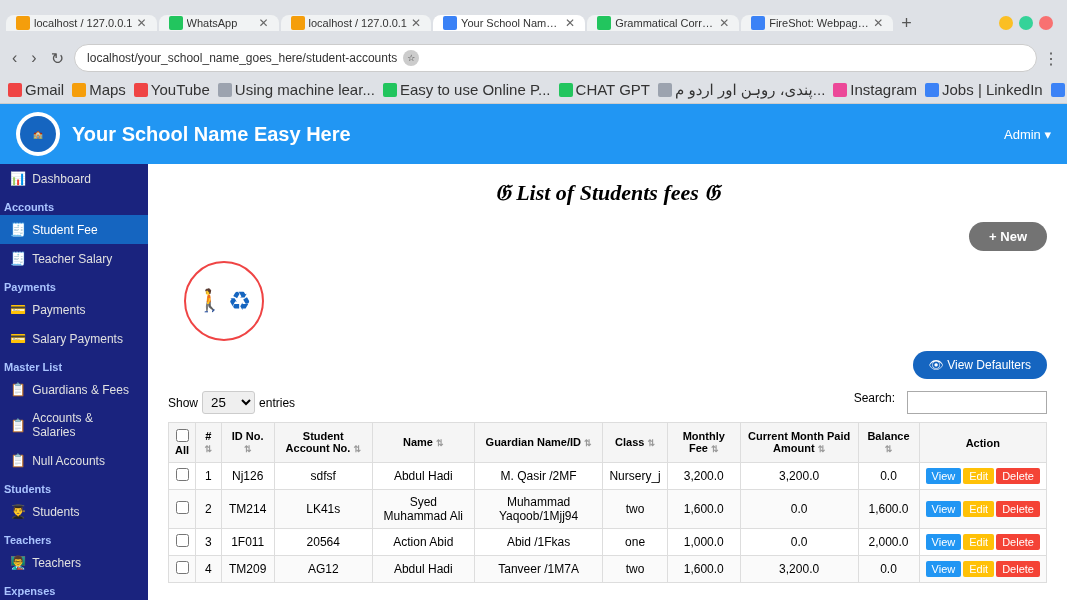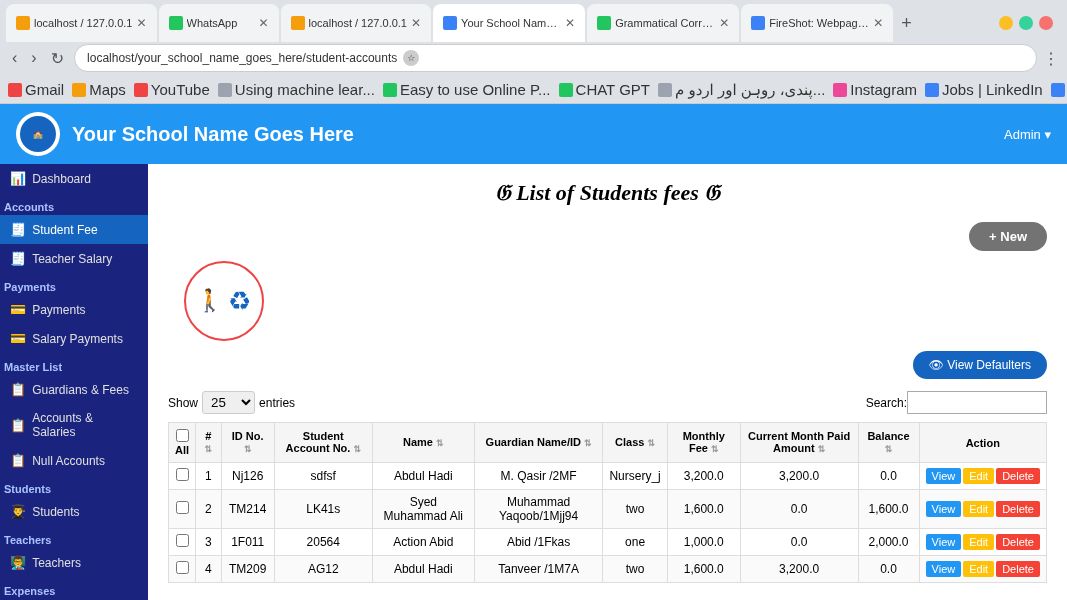--- a/index.html
+++ b/index.html
@@ -1,21 +1,21 @@
 <!DOCTYPE html>
 <html><head>
   <meta charset="utf-8">
   <style>
     * { box-sizing: border-box; margin: 0; padding: 0; }
     body { font-family: Arial, sans-serif; font-size: 13px; background: #f0f0f0; overflow: hidden; }
 
     
     .browser-chrome { background: #dee1e6; width: 1067px; }
     .tab-bar { display: flex; align-items: center; padding: 6px 6px 0; background: #dee1e6; height: 40px; gap: 2px; }
-    .tab { display: flex; align-items: center; background: #f1f3f4; border-radius: 8px 8px 0 0; padding: 0 10px; height: 38px; font-size: 11px; color: #333; min-width: 120px; max-width: 160px; gap: 4px; position: relative; }
+    .tab { display: flex; align-items: center; background: #f1f3f4; border-radius: 8px 8px 0 0; padding: 0 10px; height: 16px; font-size: 11px; color: #333; min-width: 120px; max-width: 160px; gap: 4px; position: relative; }
     .tab.active { background: #fff; }
     .tab .tab-close { margin-left: auto; cursor: pointer; color: #666; font-size: 12px; }
     .tab .fav { width: 14px; height: 14px; border-radius: 2px; background: #ccc; display: inline-block; flex-shrink: 0; }
     .tab-label { overflow: hidden; white-space: nowrap; text-overflow: ellipsis; max-width: 100px; }
     .new-tab-btn { background: none; border: none; font-size: 18px; cursor: pointer; color: #555; padding: 0 6px; }
     .win-controls { margin-left: auto; display: flex; gap: 6px; padding-right: 8px; }
     .win-btn { width: 14px; height: 14px; border-radius: 50%; border: none; cursor: pointer; }
     .win-btn.min { background: #fbbf24; }
     .win-btn.max { background: #34d399; }
     .win-btn.close { background: #f87171; }
@@ -69,21 +69,21 @@
     .trash-icon-person { font-size: 22px; color: #555; }
     .trash-icon-bin { font-size: 26px; color: #1565c0; }
 
     .view-defaulters-row { display: flex; justify-content: flex-end; margin-bottom: 12px; }
     .btn-defaulters { background: #1565c0; color: #fff; border: none; border-radius: 20px; padding: 7px 16px; font-size: 12px; cursor: pointer; display: flex; align-items: center; gap: 4px; }
 
     
     .table-controls { display: flex; align-items: center; justify-content: space-between; margin-bottom: 8px; }
     .show-entries { display: flex; align-items: center; gap: 4px; font-size: 12px; }
     .show-entries select { padding: 2px 4px; border: 1px solid #ccc; border-radius: 3px; }
-    .search-area { display: flex; align-items: center; gap: 0; font-size: 12px; }
+    .search-area { display: flex; gap: 12px; font-size: 12px; }
     .search-input { border: 1px solid #aaa; padding: 3px 6px; width: 140px; }
 
     
     .fee-table { width: 100%; border-collapse: collapse; font-size: 12px; }
     .fee-table th { background: #f5f5f5; border: 1px solid #ddd; padding: 6px 6px; text-align: center; font-weight: bold; font-size: 11px; position: relative; }
     .fee-table th .sort-arrows { font-size: 9px; color: #999; vertical-align: middle; }
     .fee-table td { border: 1px solid #ddd; padding: 5px 6px; text-align: center; vertical-align: middle; }
     .fee-table tr:nth-child(even) td { background: #fafafa; }
 
     .btn-view { background: #2196f3; color: #fff; border: none; padding: 2px 6px; cursor: pointer; font-size: 11px; border-radius: 2px; }
@@ -198,21 +198,21 @@
     </div>
   </div>
 </div>
 
 <div class="app">
 
   <div class="app-header">
     <div class="school-logo">
       <div class="logo-inner">🏫</div>
     </div>
-    <span class="school-name">Your School Name Goes Here</span>
+    <span class="school-name">Your School Name Easy Here</span>
     <div class="admin-btn">Admin ▾</div>
   </div>
 
   <div class="app-body">
 
     <div class="sidebar">
       <div class="sidebar-item">
         <span class="si-icon">📊</span>
         <span>Dashboard</span>
       </div>

